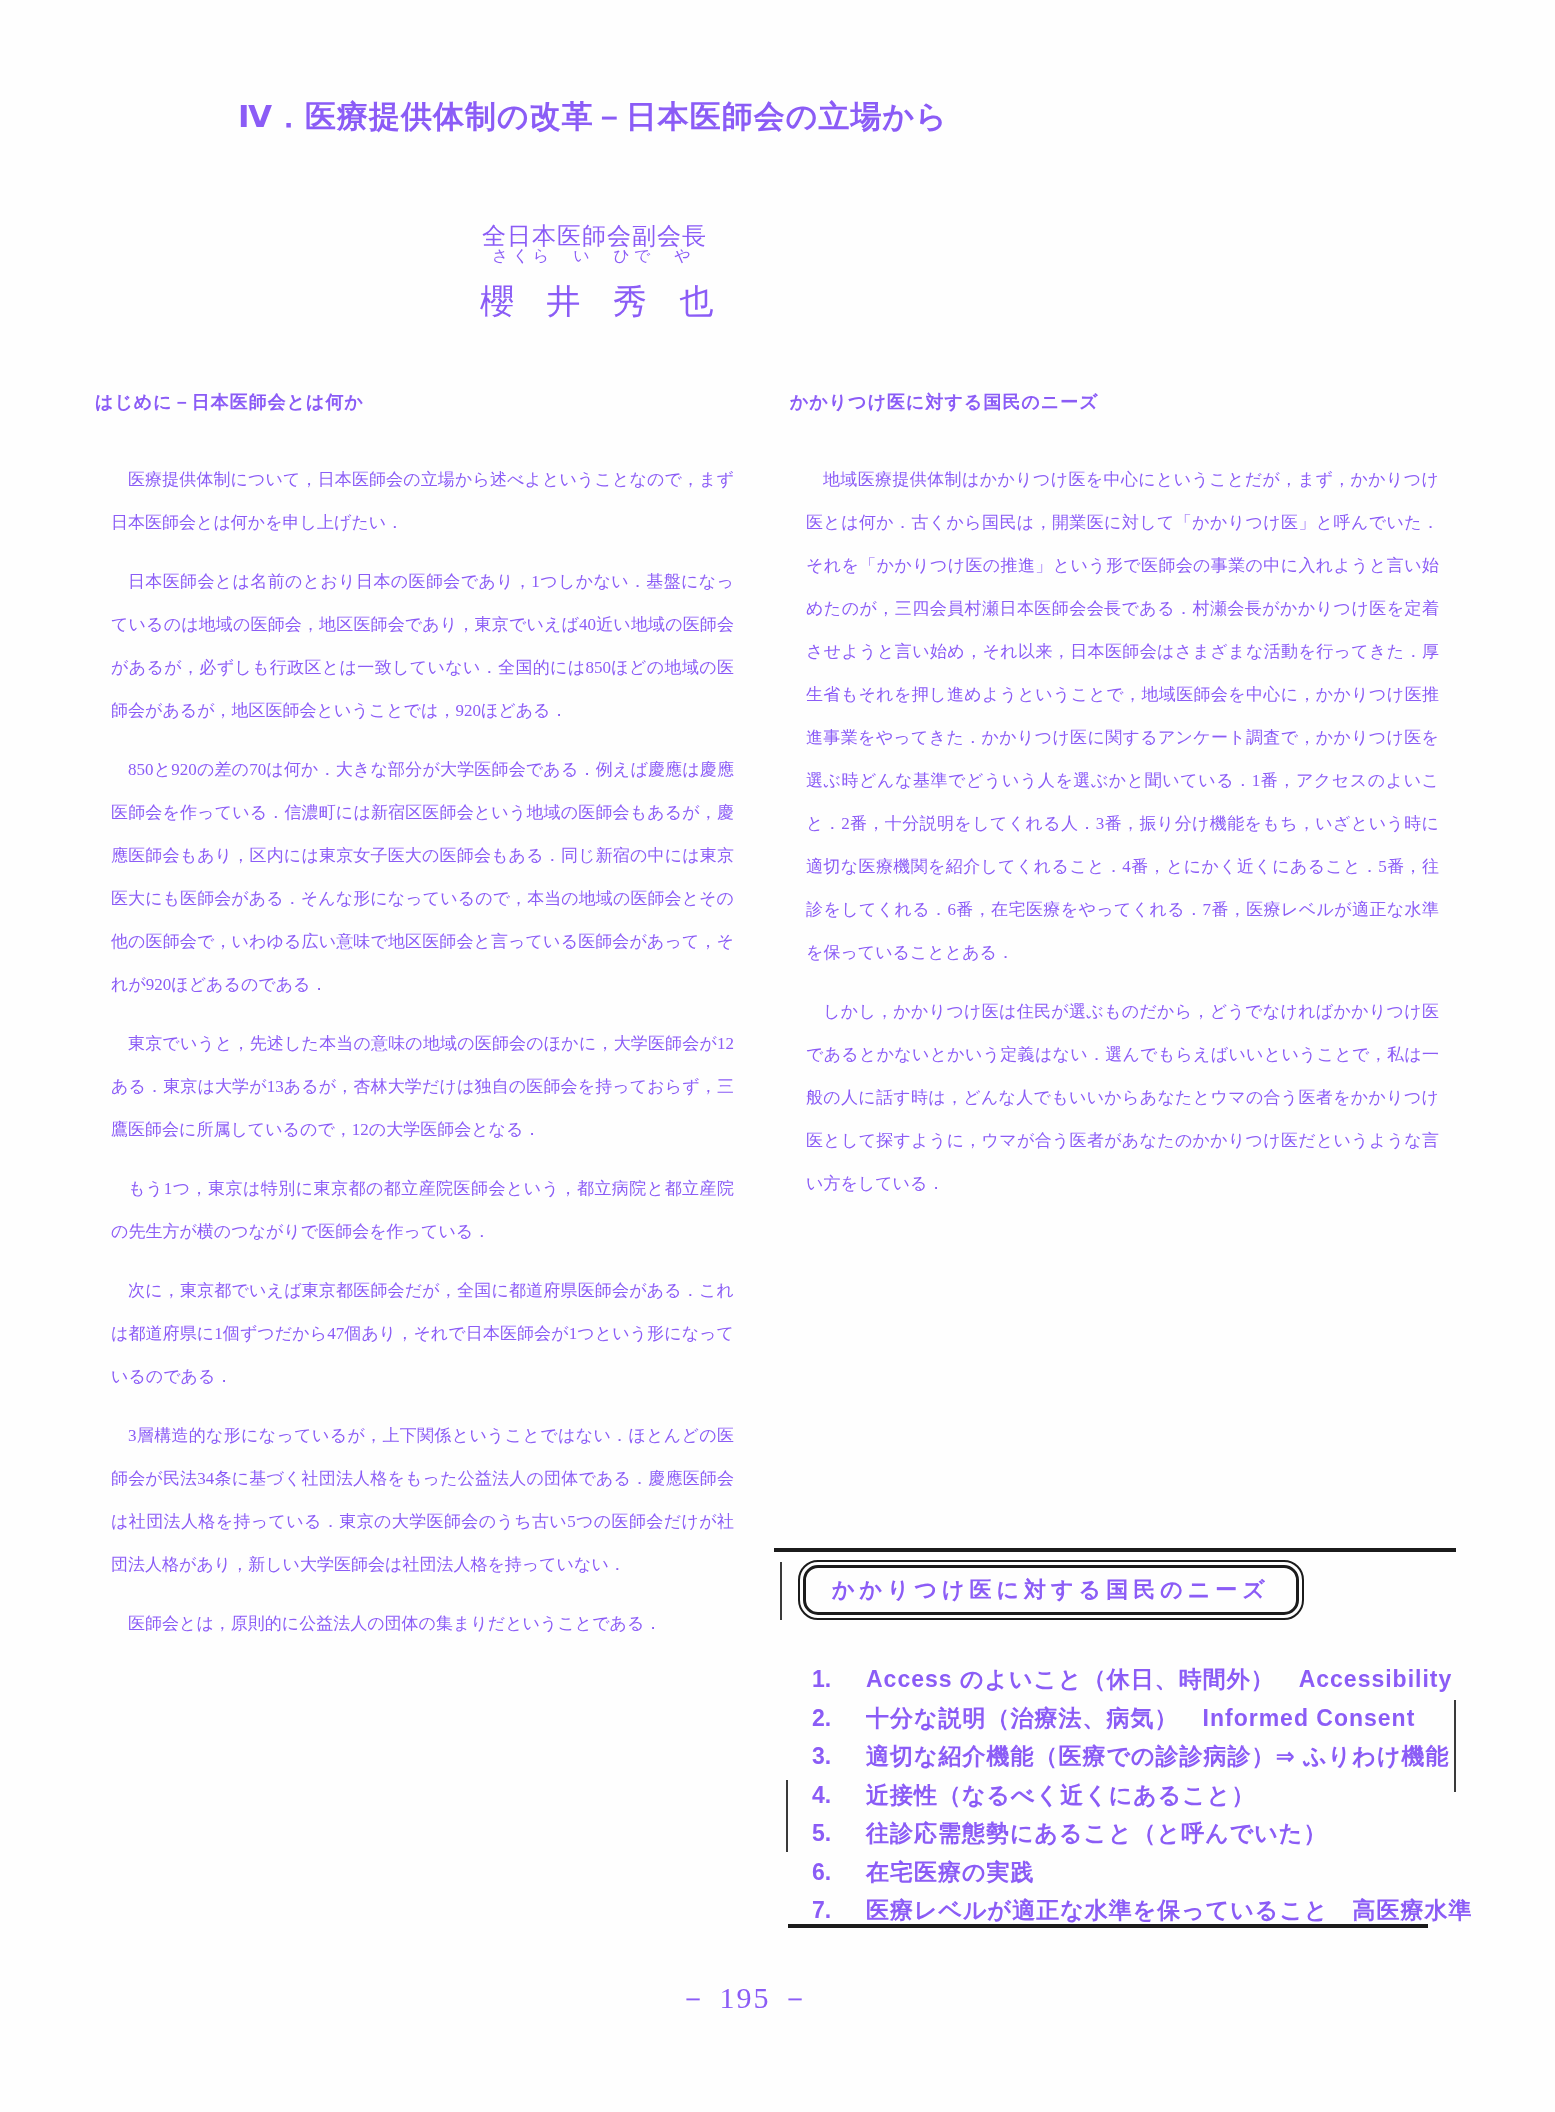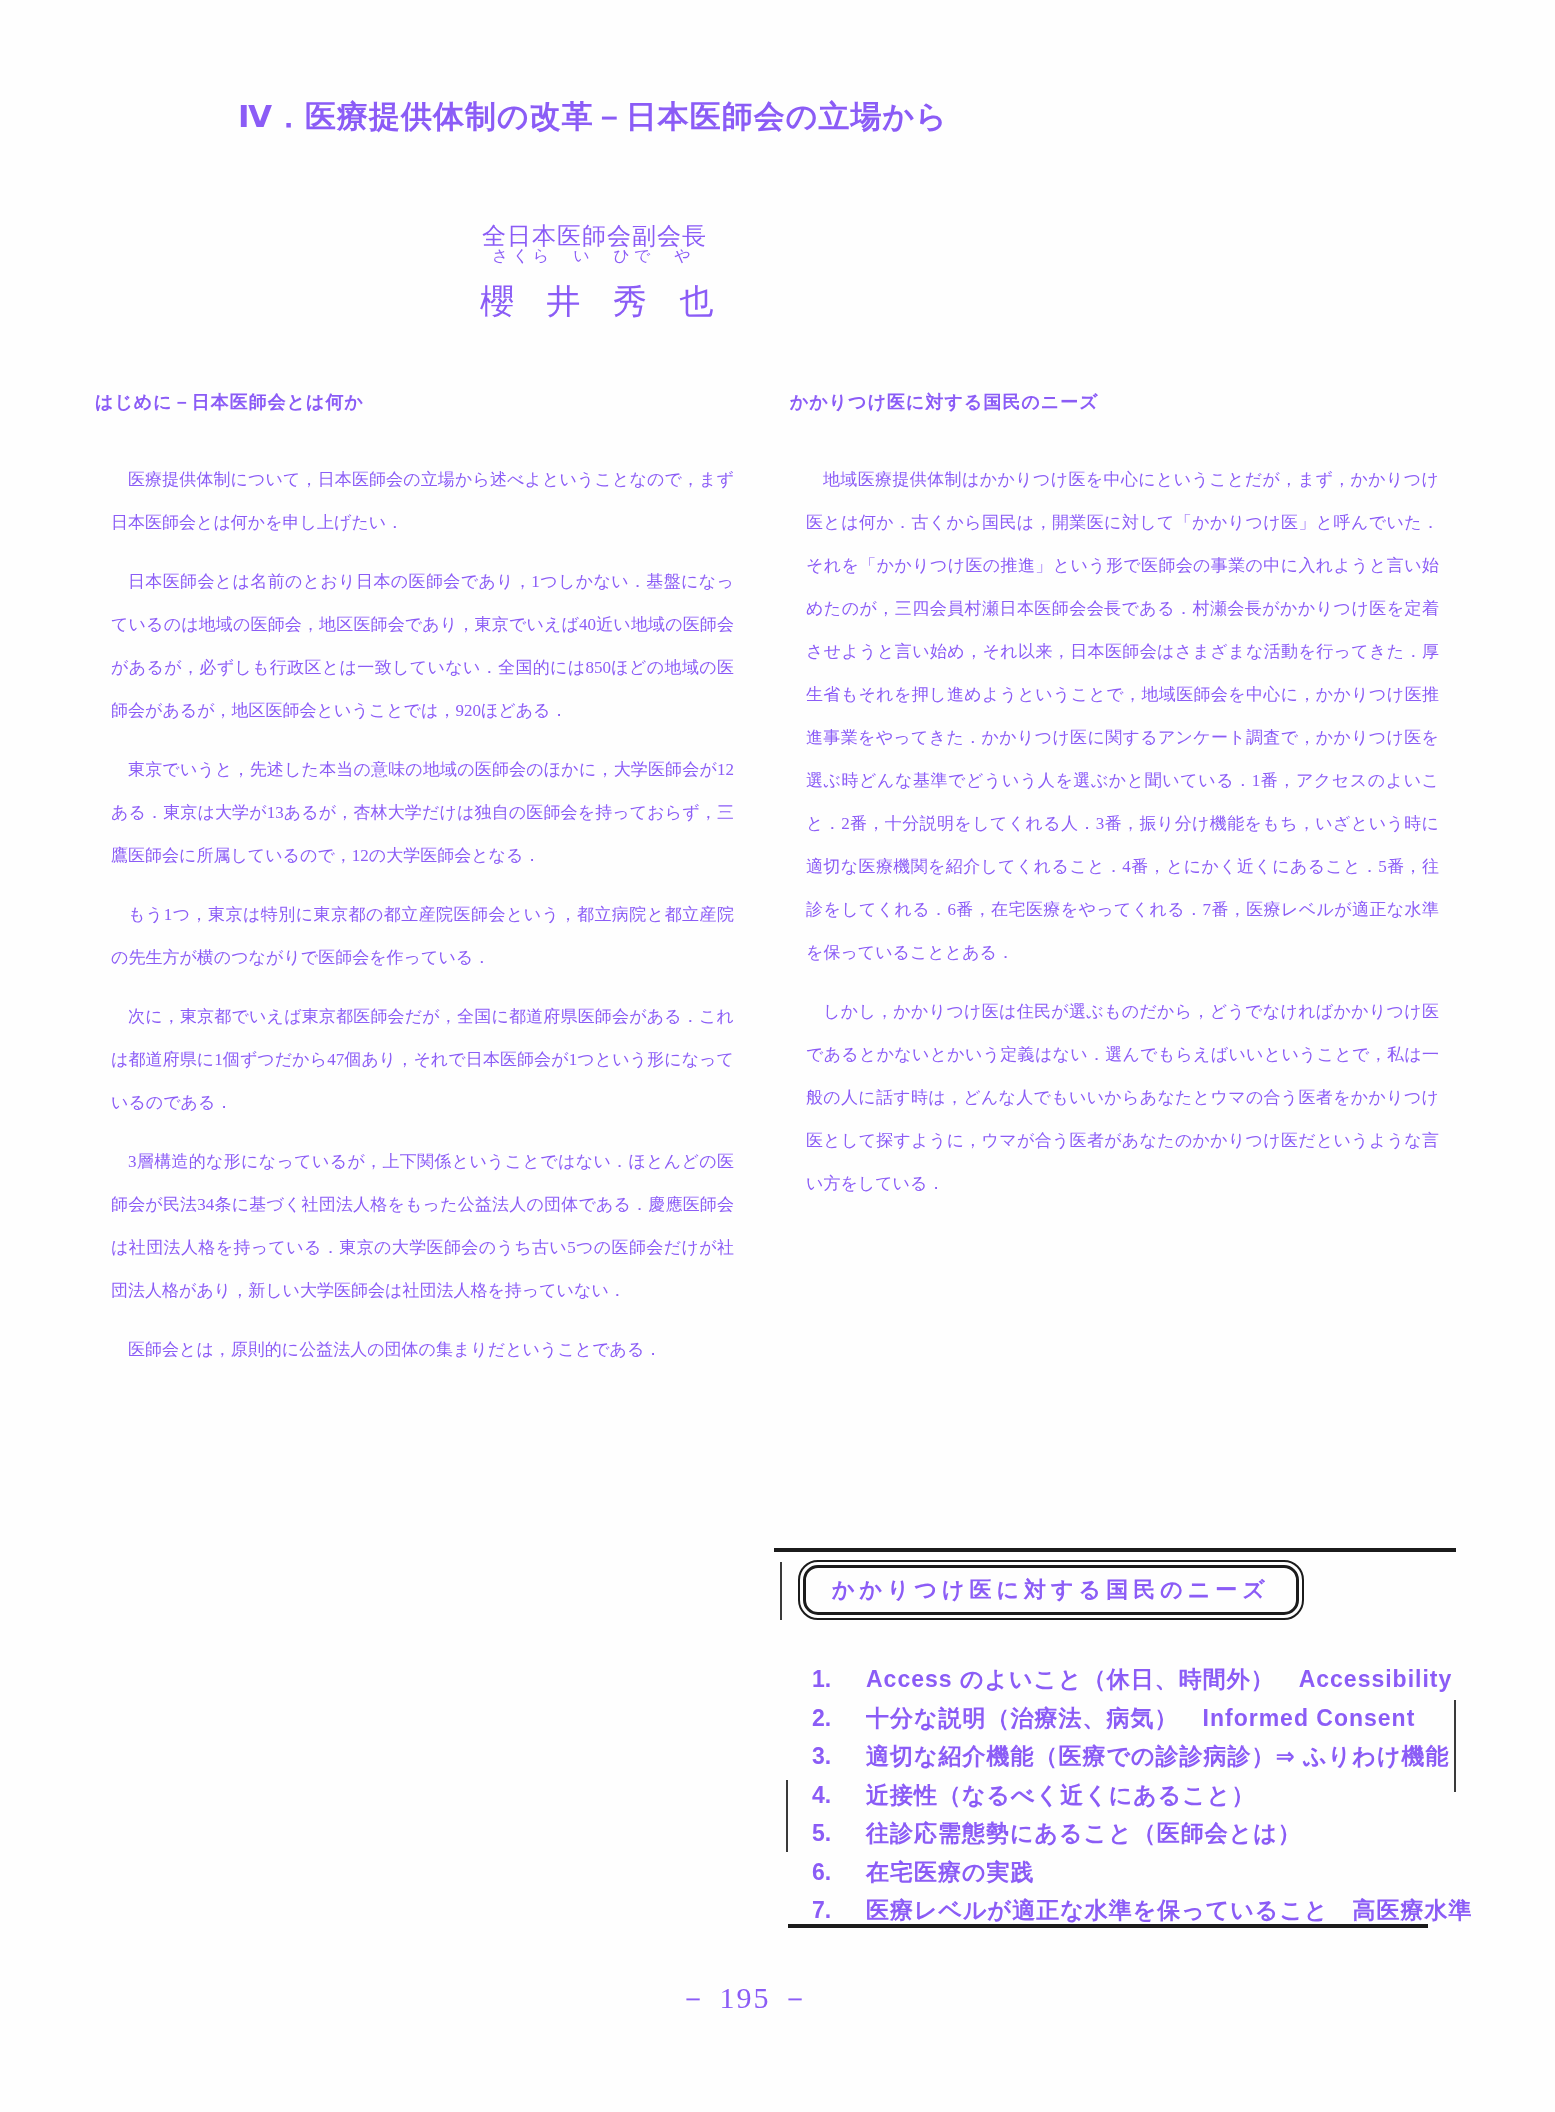--- a/index.html
+++ b/index.html
@@ -102,20 +102,21 @@
   <h1 class="doc-title">Ⅳ．医療提供体制の改革－日本医師会の立場から</h1>
 
   <div class="affiliation">全日本医師会副会長</div>
   <div class="furigana">さくら　い　ひで　や</div>
   <div class="author-name">櫻 井 秀 也</div>
 
   <div class="col col-left">
     <h2 class="section-heading">はじめに－日本医師会とは何か</h2>
     <p>医療提供体制について，日本医師会の立場から述べよということなので，まず日本医師会とは何かを申し上げたい．</p>
     <p>日本医師会とは名前のとおり日本の医師会であり，1つしかない．基盤になっているのは地域の医師会，地区医師会であり，東京でいえば40近い地域の医師会があるが，必ずしも行政区とは一致していない．全国的には850ほどの地域の医師会があるが，地区医師会ということでは，920ほどある．</p>
+    <p>850と920の差の70は何か．大きな部分が大学医師会である．例えば慶應は慶應医師会を作っている．信濃町には新宿区医師会という地域の医師会もあるが，慶應医師会もあり，区内には東京女子医大の医師会もある．同じ新宿の中には東京医大にも医師会がある．そんな形になっているので，本当の地域の医師会とその他の医師会で，いわゆる広い意味で地区医師会と言っている医師会があって，それが920ほどあるのである．</p>
     <p>東京でいうと，先述した本当の意味の地域の医師会のほかに，大学医師会が12ある．東京は大学が13あるが，杏林大学だけは独自の医師会を持っておらず，三鷹医師会に所属しているので，12の大学医師会となる．</p>
     <p>もう1つ，東京は特別に東京都の都立産院医師会という，都立病院と都立産院の先生方が横のつながりで医師会を作っている．</p>
     <p>次に，東京都でいえば東京都医師会だが，全国に都道府県医師会がある．これは都道府県に1個ずつだから47個あり，それで日本医師会が1つという形になっているのである．</p>
     <p>3層構造的な形になっているが，上下関係ということではない．ほとんどの医師会が民法34条に基づく社団法人格をもった公益法人の団体である．慶應医師会は社団法人格を持っている．東京の大学医師会のうち古い5つの医師会だけが社団法人格があり，新しい大学医師会は社団法人格を持っていない．</p>
     <p>医師会とは，原則的に公益法人の団体の集まりだということである．</p>
   </div>
 
   <div class="col col-right">
     <h2 class="section-heading">かかりつけ医に対する国民のニーズ</h2>
     <p>地域医療提供体制はかかりつけ医を中心にということだが，まず，かかりつけ医とは何か．古くから国民は，開業医に対して「かかりつけ医」と呼んでいた．それを「かかりつけ医の推進」という形で医師会の事業の中に入れようと言い始めたのが，三四会員村瀬日本医師会会長である．村瀬会長がかかりつけ医を定着させようと言い始め，それ以来，日本医師会はさまざまな活動を行ってきた．厚生省もそれを押し進めようということで，地域医師会を中心に，かかりつけ医推進事業をやってきた．かかりつけ医に関するアンケート調査で，かかりつけ医を選ぶ時どんな基準でどういう人を選ぶかと聞いている．1番，アクセスのよいこと．2番，十分説明をしてくれる人．3番，振り分け機能をもち，いざという時に適切な医療機関を紹介してくれること．4番，とにかく近くにあること．5番，往診をしてくれる．6番，在宅医療をやってくれる．7番，医療レベルが適正な水準を保っていることとある．</p>
@@ -142,21 +143,21 @@
       <li class="fig-item">
         <span class="fig-num">3.</span>
         <span class="fig-text">適切な紹介機能（医療での診診病診）⇒ ふりわけ機能</span>
       </li>
       <li class="fig-item">
         <span class="fig-num">4.</span>
         <span class="fig-text">近接性（なるべく近くにあること）</span>
       </li>
       <li class="fig-item">
         <span class="fig-num">5.</span>
-        <span class="fig-text">往診応需態勢にあること（医師会とは）</span>
+        <span class="fig-text">往診応需態勢にあること（と呼んでいた）</span>
       </li>
       <li class="fig-item">
         <span class="fig-num">6.</span>
         <span class="fig-text">在宅医療の実践</span>
       </li>
       <li class="fig-item">
         <span class="fig-num">7.</span>
         <span class="fig-text">医療レベルが適正な水準を保っていること　高医療水準</span>
       </li>
     </ol>

